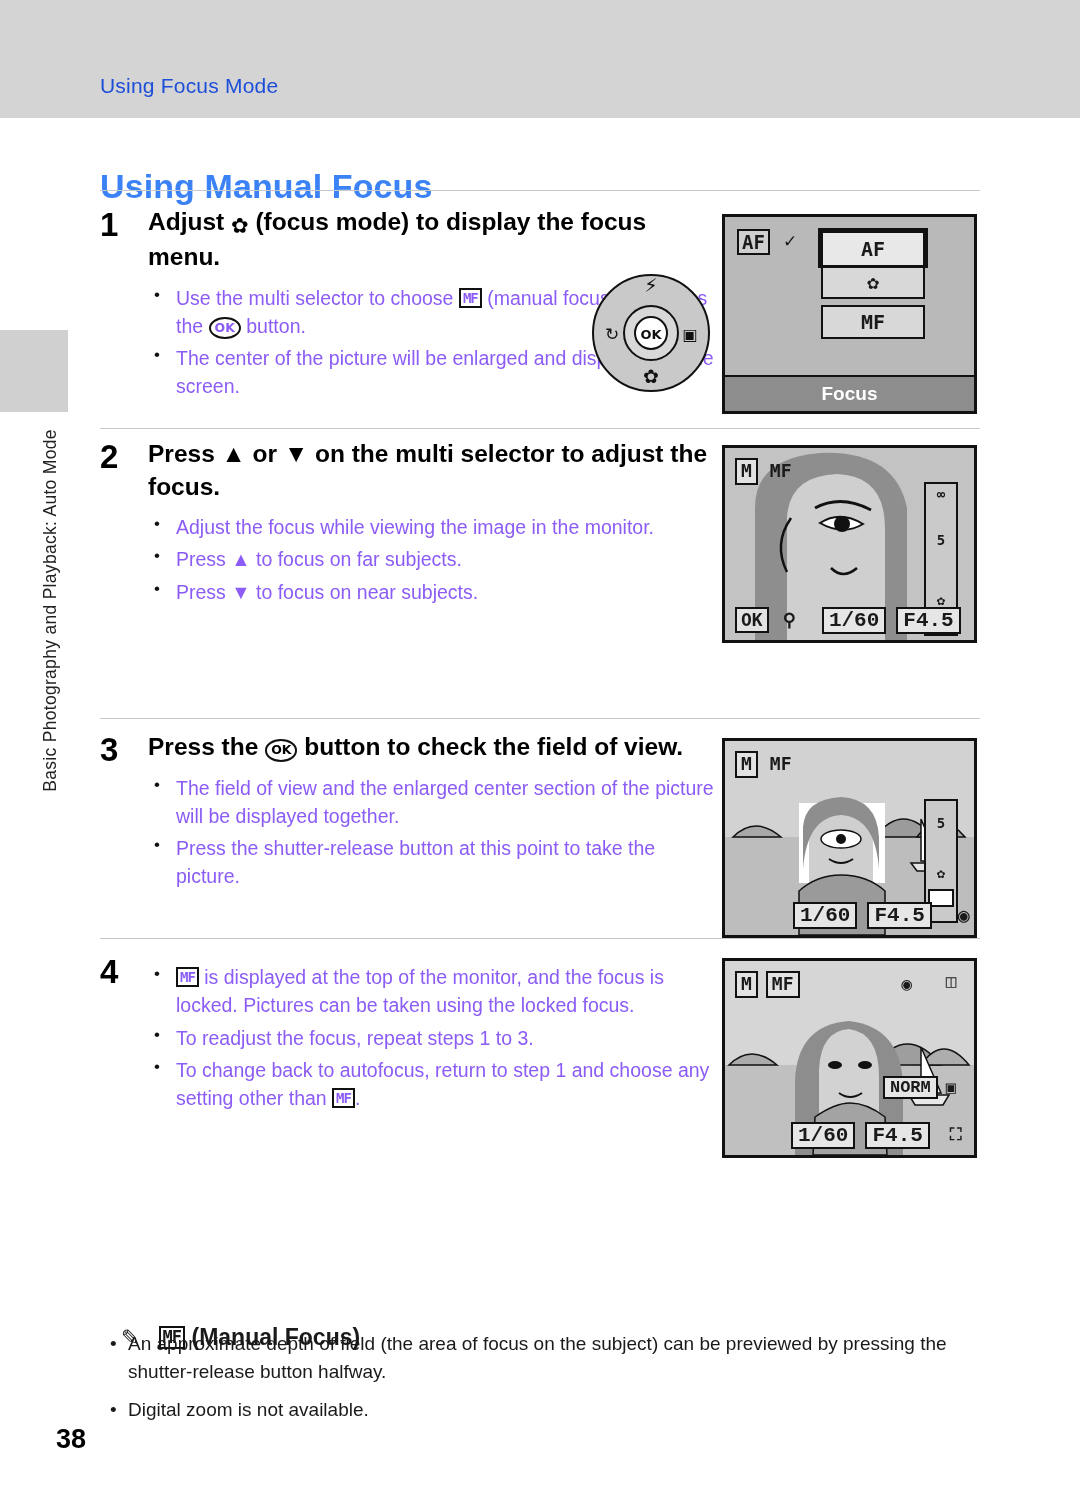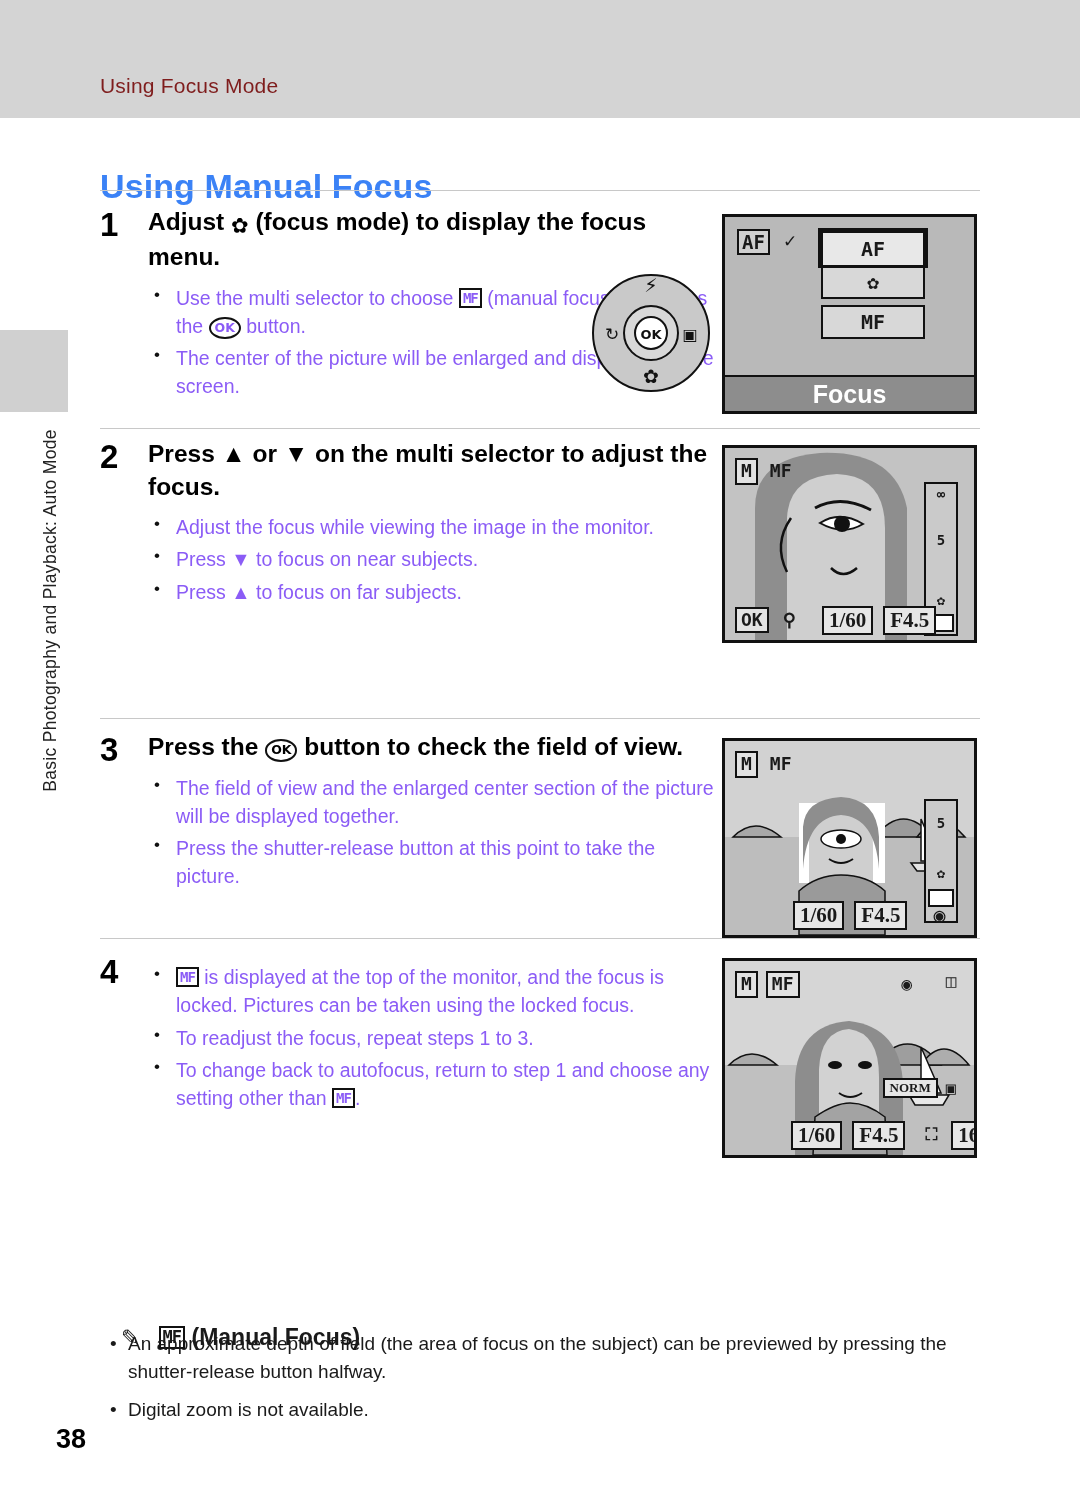--- a/index.html
+++ b/index.html
@@ -11,21 +11,21 @@
     position:relative;
     overflow:hidden;
   }
   
   .top-band {
     position:absolute; left:0; top:0; width:1080px; height:118px;
     background:#d4d4d4;
   }
   .running-head {
     position:absolute; left:100px; top:74px;
-    font-size:21px; color:#7f1d1d; letter-spacing:0.2px;
+    font-size:21px; color:#1d4ed8; letter-spacing:0.2px;
   }
   
   .side-tab {
     position:absolute; left:0; top:330px; width:68px; height:82px;
     background:#d0d0d0;
   }
   .side-text {
     position:absolute; left:-150px; top:600px;
     width:400px; text-align:center;
     transform:rotate(-90deg);
@@ -108,21 +108,21 @@
     font-weight:bold; font-size:20px;
     background:#d8d8d8; border:2px solid #111; border-bottom:none;
   }
   .menu-item.last { border-bottom:2px solid #111; }
   .menu-item.sel { outline:3px solid #111; background:#e8e8e8; }
   .menu-gap { height:6px; }
   .focus-bar {
     position:absolute; left:0; bottom:0; width:100%; height:34px;
     background:#8d8d8d; display:flex; align-items:center;
     justify-content:center;
-    color:#fff; font-size:25px; font-weight:bold;
+    color:#fff; font-size:19px; font-weight:bold;
     border-top:2px solid #111;
   }
   .tl-mode {
     position:absolute; left:12px; top:12px;
     font-family:"DejaVu Sans Mono", monospace; font-weight:bold;
     font-size:19px; background:#cfcfcf; border:2px solid #111;
     padding:0 3px;
   }
   .check { position:absolute; left:58px; top:14px; font-size:17px; }
 
@@ -137,21 +137,21 @@
     font-size:18px; background:#e2e2e2; border:2px solid #111;
     padding:0 4px; line-height:1.25;
   }
   .badge.plain { background:transparent; border:none; }
   .lv-bottom {
     position:absolute; left:0; bottom:0; width:100%; height:40px;
     display:flex; align-items:center; gap:10px; padding:0 10px;
     box-sizing:border-box;
   }
   .val {
-    font-family:Liberation Serif, serif; font-weight:bold;
+    font-family:Liberation Mono, monospace; font-weight:bold;
     font-size:21px; background:#e6e6e6; border:2px solid #111;
     padding:0 5px;
   }
   .scale {
     position:absolute; right:16px; top:34px; width:30px; height:150px;
     border:2px solid #111; background:#cacaca;
   }
   .scale .tick {
     position:absolute; left:0; width:100%; text-align:center;
     font-family:"DejaVu Sans Mono", monospace; font-size:14px; font-weight:bold;
@@ -231,22 +231,22 @@
     </svg>
   </div>
 
   <div class="rule" style="top:310px;"></div>
 
   <div class="step" style="top:320px;">
     <div class="step-num">2</div>
     <div class="step-head">Press ▲ or ▼ on the multi selector to adjust the focus.</div>
     <div class="bullets">
       <div class="bullet">Adjust the focus while viewing the image in the monitor.</div>
+      <div class="bullet">Press ▲ to focus on far subjects.</div>
       <div class="bullet">Press ▼ to focus on near subjects.</div>
-      <div class="bullet">Press ▲ to focus on far subjects.</div>
     </div>
   </div>
 
   <div class="fig" style="left:722px; top:327px;">
     <div class="screen" style="width:255px; height:198px; overflow:hidden;">
       <svg width="249" height="192" viewBox="0 0 249 192" style="position:absolute;left:0;top:0;">
         <rect x="0" y="0" width="249" height="192" fill="#c3c3c3"></rect>
         <path d="M30 192 L30 60 Q30 10 95 5 Q170 2 182 60 L182 192 Z" fill="#8e8e8e"></path>
         <path d="M62 192 L62 70 Q64 28 112 26 Q160 28 160 80 L160 192 Z" fill="#cfcfcf"></path>
         <path d="M95 75 Q115 62 138 76 Q118 88 95 75 Z" fill="#ffffff" stroke="#111" stroke-width="2"></path>
@@ -358,21 +358,21 @@
         <path d="M114 132 Q125 140 137 132" stroke="#111" stroke-width="2" fill="none"></path>
         <path d="M88 194 L90 156 Q110 142 125 142 Q142 142 160 156 L162 194 Z" fill="#a3a3a3" stroke="#111" stroke-width="1.5"></path>
       </svg>
       <div class="lv-top-left">
         <span class="badge">M</span>
         <span class="badge">MF</span>
       </div>
       <span class="badge plain" style="position:absolute;right:58px;top:12px;font-size:18px;">◉</span>
       <span class="badge plain" style="position:absolute;right:14px;top:10px;font-size:17px;">◫</span>
       <div style="position:absolute;right:14px;bottom:56px;display:flex;gap:4px;align-items:center;">
-        <span class="val" style="font-size:13px;">NORM</span>
+        <span class="val" style="font-size:17px;">NORM</span>
         <span class="badge plain" style="font-size:17px;">▣</span>
       </div>
       <div class="lv-bottom">
         <span class="val" style="margin-left:56px;">1/60</span>
         <span class="val">F4.5</span>
         <span class="badge plain" style="font-size:17px;margin-left:6px;">⛶</span>
         <span class="val">16</span>
       </div>
     </div>
   </div>

